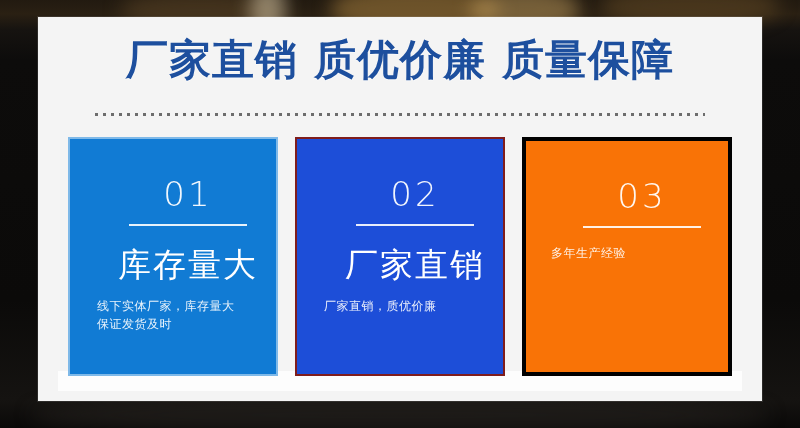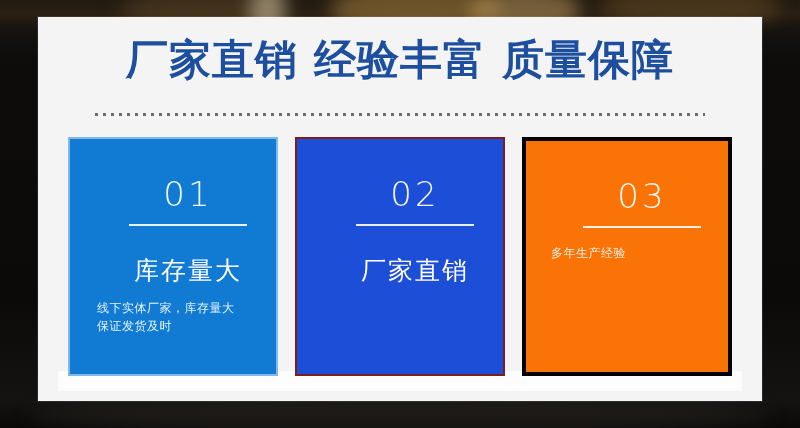--- a/index.html
+++ b/index.html
@@ -125,22 +125,22 @@
     font-family: "DejaVu Sans", "Liberation Sans", sans-serif;
     color: rgba(255,255,255,0.94);
   }
   .card-rule {
     margin-top: 13px;
     width: 118px;
     height: 2px;
     background: rgba(255,255,255,0.90);
   }
   .card-title {
-    margin-top: 32px;
-    font-size: 25px;
+    margin-top: 22px;
+    font-size: 33px;
     font-weight: 400;
     letter-spacing: 2px;
     line-height: 1;
     white-space: nowrap;
     color: #ffffff;
     font-family: "DejaVu Sans", "Liberation Sans", sans-serif;
   }
   .card-desc {
     margin-top: 16px;
     width: 182px;
@@ -163,41 +163,45 @@
   <div class="photo-blur pb3"></div>
   <div class="photo-blur pb4"></div>
   <div class="photo-blur pb6"></div>
   <div class="photo-blur pb5"></div>
 
   <div id="panel">
 
     <div id="panel-bottom-band"></div>
 
     <div id="headline">
-      <span>厂家直销</span><span class="gap"></span><span>经验丰富</span><span class="gap"></span><span>质量保障</span>
+      <span>厂家直销</span><span class="gap"></span><span>质优价廉</span><span class="gap"></span><span>质量保障</span>
     </div>
 
     <div id="divider"></div>
 
     <div id="cards">
 
       <div class="card blue">
         <div class="card-number">01</div>
         <div class="card-rule"></div>
         <div class="card-title">库存量大</div>
         <div class="card-desc">
           <span>线下实体厂家，库存量大</span>
           <span class="l2">保证发货及时</span>
         </div>
       </div>
 
       <div class="card green">
         <div class="card-number">02</div>
         <div class="card-rule"></div>
         <div class="card-title">厂家直销</div>
+        <div class="card-desc">
+          <span>厂家直销，质优价廉</span>
+          <span class="l2"></span>
+        </div>
       </div>
 
       <div class="card orange">
         <div class="card-number">03</div>
         <div class="card-rule"></div>
         <div class="card-desc">
           <span>多年生产经验</span>
           <span class="l2"></span>
         </div>
       </div>

